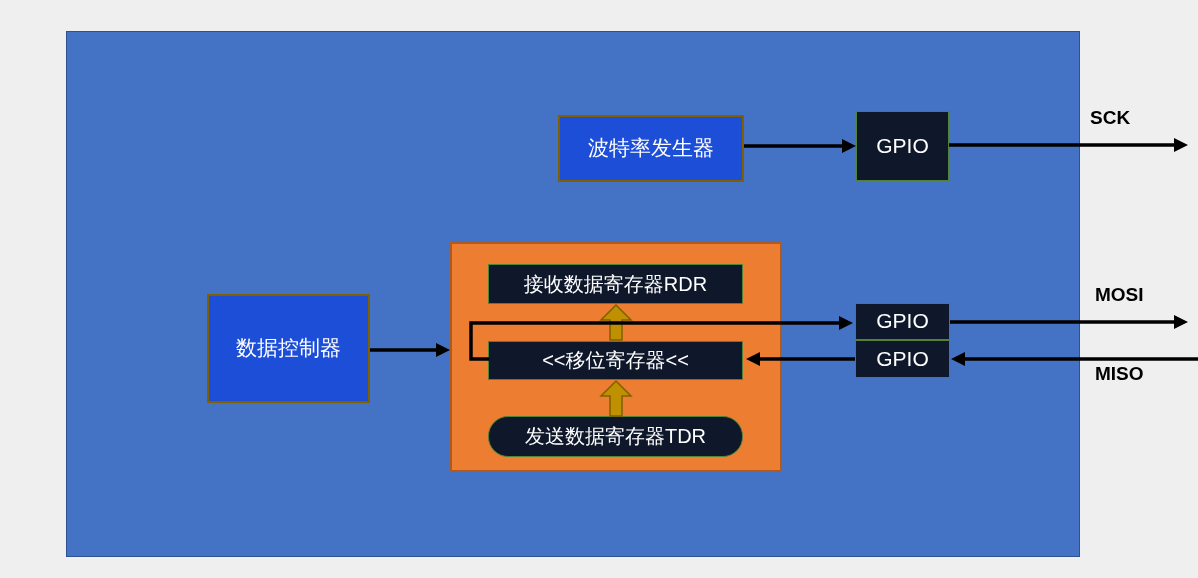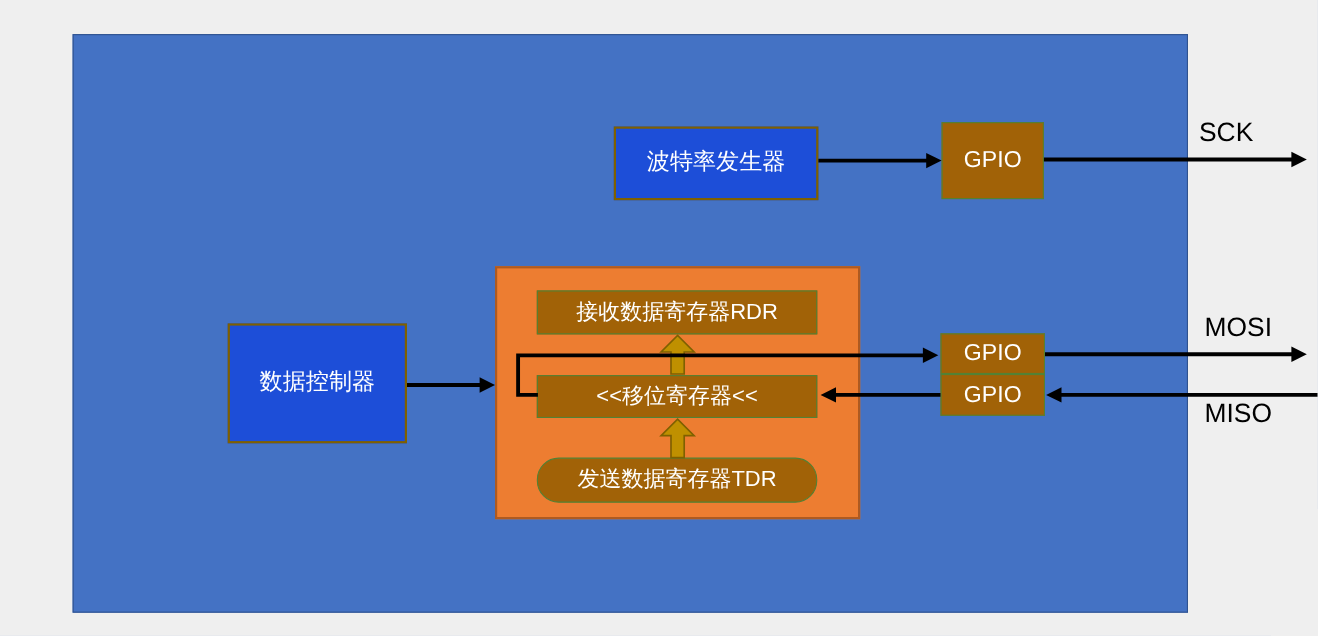--- a/index.html
+++ b/index.html
@@ -23,39 +23,40 @@
   }
   .box{
     position:absolute;
     display:flex;align-items:center;justify-content:center;
     color:#FFFFFF;
     text-align:center;
     line-height:1.15;
     white-space:nowrap;
   }
   .gold{background:#1d4ed8;border:2px solid #7F6000;}
-  .green{background:#a16207;border:1px solid #538135;}
+  .green{background:#0f172a;border:1px solid #538135;}
   .orangebox{background:#ED7D31;border:2px solid #AE5A21;}
   .cjk{font-size:21px;}
   .gpio{font-size:21px;}
   .baud{left:558px;top:115px;width:186px;height:67px;}
   .gpio-sck{left:856px;top:111px;width:93px;height:70px;}
   .datactrl{left:207px;top:294px;width:163px;height:109px;}
   .reggroup{left:450px;top:242px;width:332px;height:230px;}
   .rdr{left:36px;top:20px;width:255px;height:40px;font-size:20px;}
   .shift{left:36px;top:97px;width:255px;height:39px;font-size:20px;}
   .tdr{left:36px;top:172px;width:255px;height:41px;font-size:20px;border-radius:20px;}
   .gpio-mosi{left:855px;top:303px;width:95px;height:37px;}
   .gpio-miso{left:855px;top:340px;width:95px;height:38px;}
   .switchctl{left:921px;top:452px;width:120px;height:67px;}
   .siglabel{
     position:absolute;
     color:#000000;
-    font-size:24px;
+    font-size:19px;
     line-height:1.1;
+    font-weight:bold;
   }
   .lbl-sck{left:1090px;top:108px;}
   .lbl-mosi{left:1095px;top:285px;}
   .lbl-miso{left:1095px;top:364px;}
   .connectors{
     position:absolute;left:0;top:0;width:1198px;height:578px;
     pointer-events:none;
   }
 </style>
 </head>

